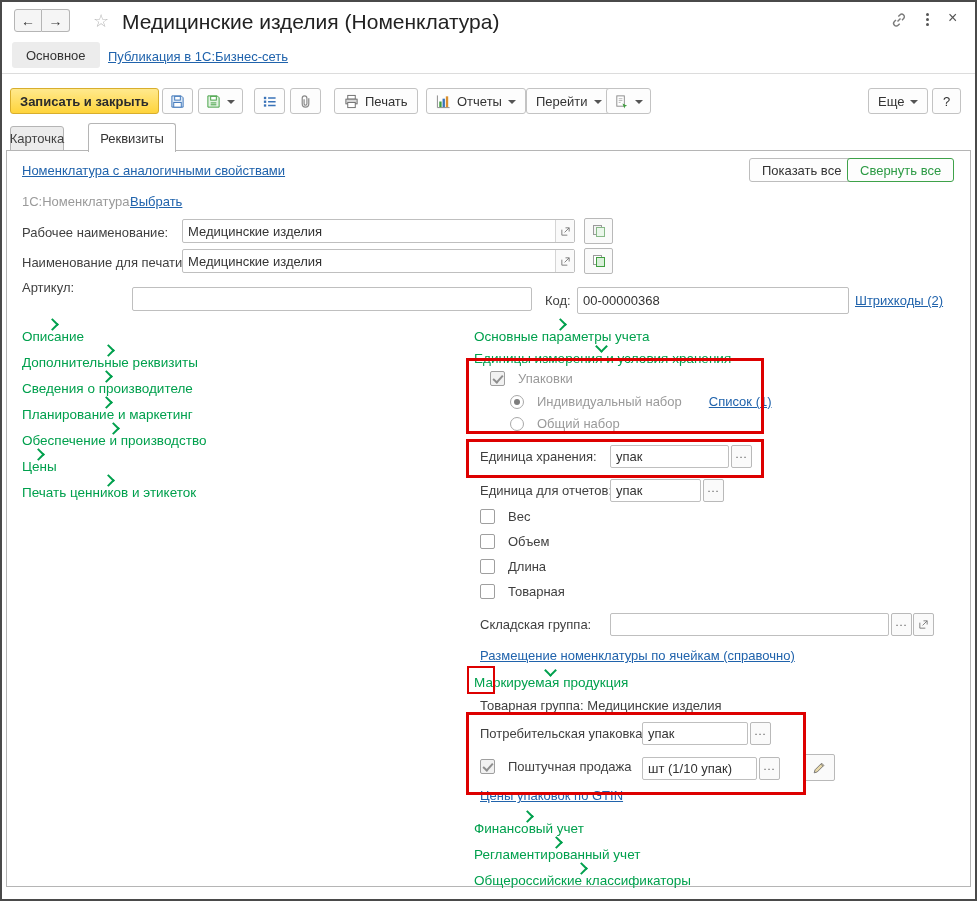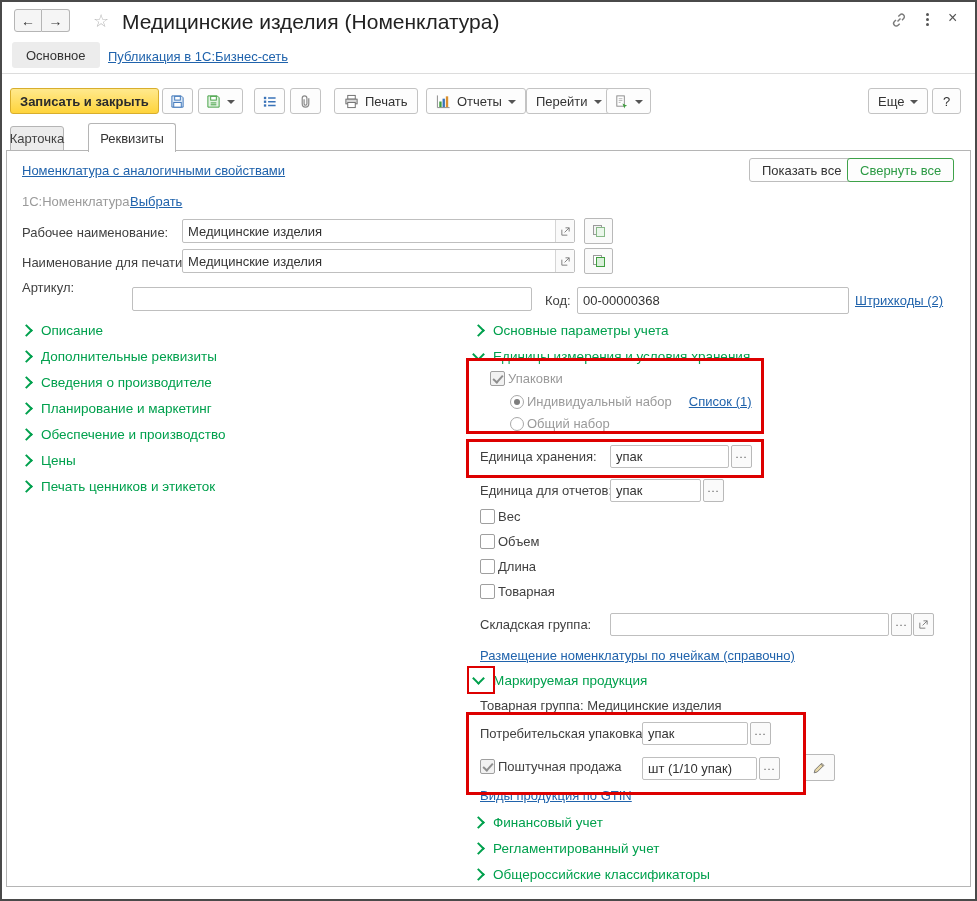--- a/index.html
+++ b/index.html
@@ -1,24 +1,24 @@
 <!DOCTYPE html>
 <html><head>
 <meta charset="utf-8">
 <style>
   html,body{margin:0;padding:0;background:#fff;}
   .page{position:relative;width:977px;height:901px;box-sizing:border-box;border:2px solid #4a4a4a;
         background:#fff;font-family:"Liberation Sans",sans-serif;font-size:13px;color:#333;overflow:hidden;}
   .abs{position:absolute;}
-  .row{position:absolute;display:flex;align-items:center;gap:3px;white-space:nowrap;}
+  .row{position:absolute;display:flex;align-items:center;gap:13px;white-space:nowrap;}
   .lbl{color:#3f3f3f;white-space:nowrap;}
   .gray{color:#9a9a9a;}
   .link{color:#2063ac;text-decoration:underline;cursor:pointer;white-space:nowrap;}
-  .sec{position:absolute;display:flex;align-items:center;gap:8px;color:#00a04d;font-size:13.5px;
-       white-space:nowrap;cursor:pointer;height:20px;}
+  .sec{position:absolute;display:flex;align-items:center;color:#00a04d;font-size:13.5px;
+       white-space:nowrap;cursor:pointer;height:20px;flex-direction:column;}
   .chev{width:7px;height:7px;border-right:2px solid #00a04d;border-bottom:2px solid #00a04d;
         transform:rotate(-45deg);flex:none;margin-right:2px;}
   .chev.down{transform:rotate(45deg);margin-top:-4px;}
   .fld{position:absolute;border:1px solid #bfbfbf;background:#fff;display:flex;align-items:center;
        box-sizing:border-box;padding:0 0 0 5px;border-radius:2px;}
   .fld .val{flex:1;overflow:hidden;white-space:nowrap;}
   .inner-open{width:18px;align-self:stretch;border-left:1px solid #d5d5d5;display:flex;align-items:center;
        justify-content:center;background:#fafafa;cursor:pointer;flex:none;}
   .sq-btn{position:absolute;border:1px solid #b9b9b9;background:#fafafa;box-sizing:border-box;display:flex;
        align-items:center;justify-content:center;border-radius:2px;cursor:pointer;color:#555;}
@@ -367,21 +367,21 @@
   <div class="sq-btn" style="left:757px;top:755px;width:21px;height:23px">
     <span class="dots-t">...</span>
   </div>
   <div class="sq-btn" style="left:801px;top:752px;width:32px;height:27px">
     <svg width="14" height="14" viewBox="0 0 16 16">
       <path d="M2.5 13.5l1-3.5 7.5-7.5 2.5 2.5-7.5 7.5z" fill="#e8d8a8" stroke="#6b6b6b"></path>
       <path d="M10 3.5l2.5 2.5" stroke="#6b6b6b"></path>
     </svg>
   </div>
 
-  <a class="abs link" style="left:478px;top:786px">Виды продукция по GTIN</a>
+  <a class="abs link" style="left:478px;top:786px">Цены упаковок по GTIN</a>
 
   <div class="sec" style="left:472px;top:810px">
     <span class="chev"></span>
     <span>Финансовый учет</span>
   </div>
   <div class="sec" style="left:472px;top:836px">
     <span class="chev"></span>
     <span>Регламентированный учет</span>
   </div>
   <div class="sec" style="left:472px;top:862px">

